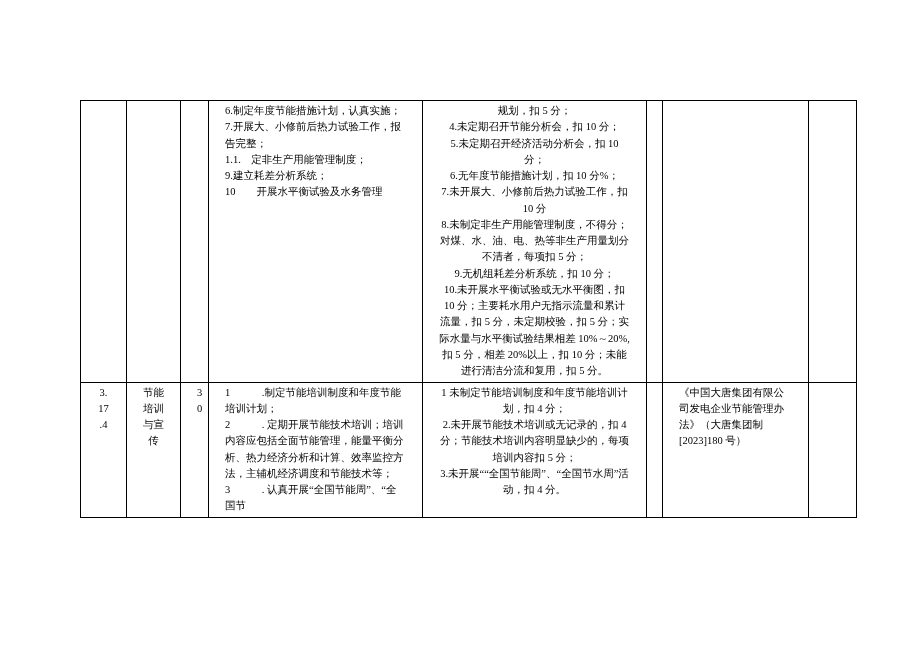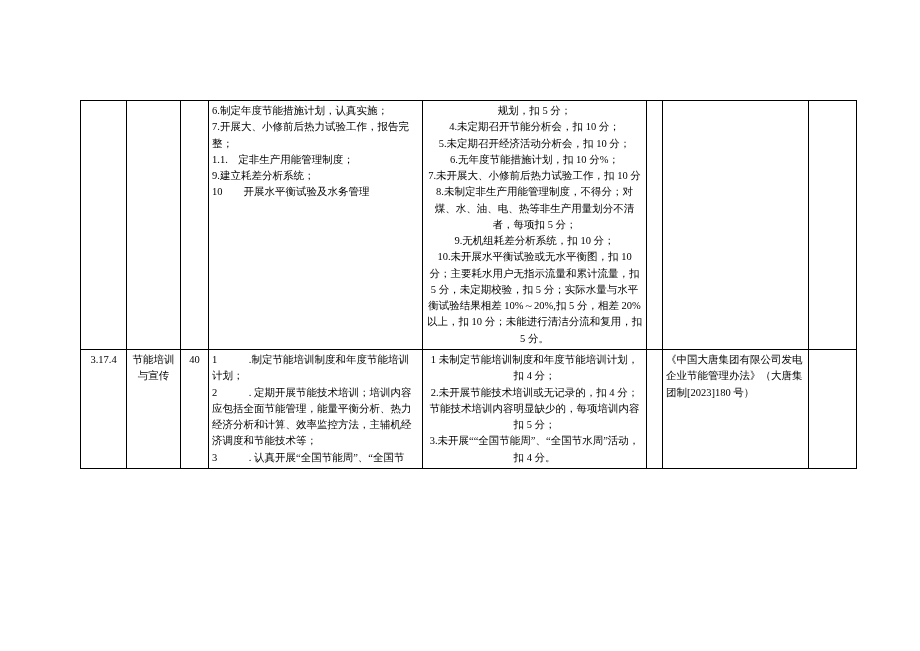--- a/index.html
+++ b/index.html
@@ -16,21 +16,21 @@
       padding: 100px 64px 0 80px;
     }
     table {
       border-collapse: collapse;
       width: 100%;
       table-layout: fixed;
     }
     td {
       border: 1px solid #000;
       vertical-align: top;
-      padding: 2px 3px;
+      padding: 2px 16px;
       line-height: 1.55;
       word-wrap: break-word;
       font-size: 10.5px;
     }
     .col-idx   { width: 46px; text-align: center; }
     .col-name  { width: 54px; text-align: center; }
     .col-score { width: 28px; text-align: center; }
     .col-req   { width: 214px; text-align: left; }
     .col-crit  { width: 224px; text-align: center; }
     .col-x     { width: 16px; }
@@ -62,21 +62,21 @@
         <td class="col-req">6.制定年度节能措施计划，认真实施；<br>7.开展大、小修前后热力试验工作，报告完整；<br>1.1.　定非生产用能管理制度；<br>9.建立耗差分析系统；<br>10　　开展水平衡试验及水务管理</td>
         <td class="col-crit">规划，扣 5 分；<br>4.未定期召开节能分析会，扣 10 分；<br>5.未定期召开经济活动分析会，扣 10 分；<br>6.无年度节能措施计划，扣 10 分%；<br>7.未开展大、小修前后热力试验工作，扣 10 分<br>8.未制定非生产用能管理制度，不得分；对煤、水、油、电、热等非生产用量划分不清者，每项扣 5 分；<br>9.无机组耗差分析系统，扣 10 分；<br>10.未开展水平衡试验或无水平衡图，扣 10 分；主要耗水用户无指示流量和累计流量，扣 5 分，未定期校验，扣 5 分；实际水量与水平衡试验结果相差 10%～20%,扣 5 分，相差 20%以上，扣 10 分；未能进行清洁分流和复用，扣 5 分。</td>
         <td class="col-x"></td>
         <td class="col-ref"></td>
         <td class="col-y"></td>
       </tr>
 
       <tr>
         <td class="col-idx">3.17.4</td>
         <td class="col-name">节能培训与宣传</td>
-        <td class="col-score">40</td>
+        <td class="col-score">30</td>
         <td class="col-req">1　　　.制定节能培训制度和年度节能培训计划；<br>2　　　. 定期开展节能技术培训；培训内容应包括全面节能管理，能量平衡分析、热力经济分析和计算、效率监控方法，主辅机经济调度和节能技术等；<br>3　　　. 认真开展“全国节能周”、“全国节</td>
         <td class="col-crit">1 未制定节能培训制度和年度节能培训计划，扣 4 分；<br>2.未开展节能技术培训或无记录的，扣 4 分；节能技术培训内容明显缺少的，每项培训内容扣 5 分；<br>3.未开展““全国节能周”、“全国节水周”活动，扣 4 分。</td>
         <td class="col-x"></td>
         <td class="col-ref">《中国大唐集团有限公司发电企业节能管理办法》（大唐集团制[2023]180 号）</td>
         <td class="col-y"></td>
       </tr>
     </tbody>
   </table>
 </div>
 

